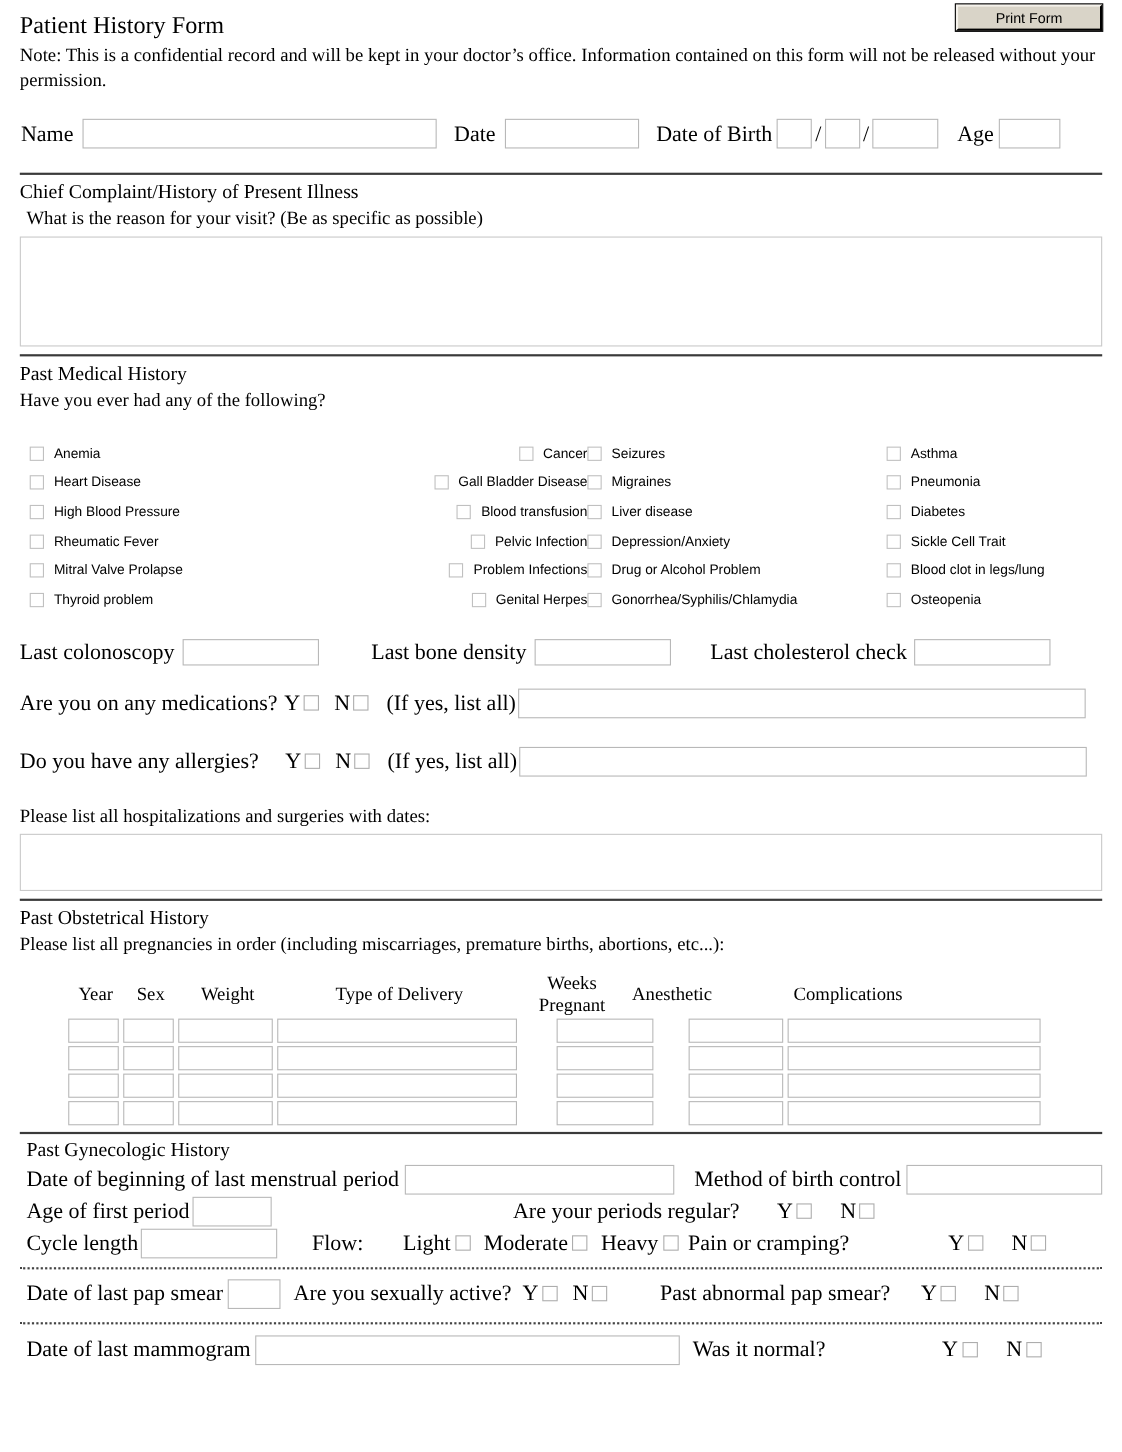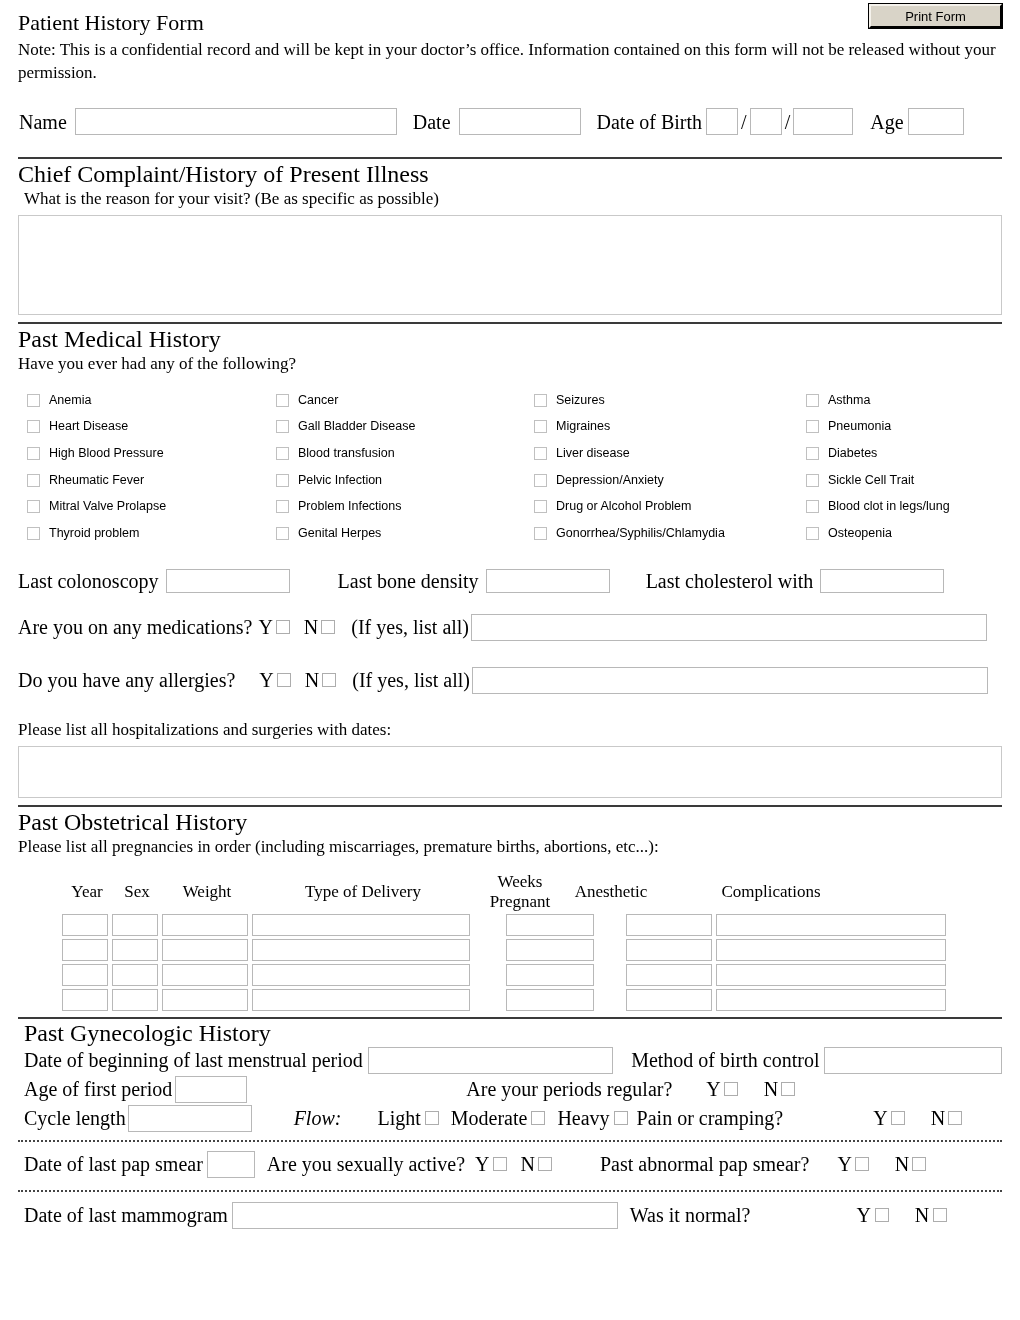--- a/index.html
+++ b/index.html
@@ -9,21 +9,21 @@
     background:#ffffff;
     font-family:"Liberation Serif", serif;
     color:#000;
     position:relative;
     overflow:hidden;
   }
   .page { position:relative; width:1020px; height:1320px; padding:0 18px; }
 
   
   .h1 { font-size:22px; line-height:26px; }
-  .h2 { font-size:24px; line-height:25px; }
+  .h2 { font-size:18px; line-height:25px; }
   .note { font-size:17px; line-height:23px; }
   .lbl { font-size:20px; line-height:20px; white-space:nowrap; }
   .sans { font-family:"Liberation Sans", sans-serif; font-size:12.5px; line-height:15px; }
 
   
   .rule { border:0; border-top:2px solid #3a3a3a; margin:0; width:100%; }
   .rule-dot { border:0; border-top:2px dotted #444; margin:0; width:100%; }
 
   
   .fld {
@@ -51,24 +51,24 @@
     font-family:"Liberation Sans", sans-serif;
     font-size:13px; color:#000; cursor:pointer;
     display:flex; align-items:center; justify-content:center;
     padding:0;
   }
 
   
   .row { display:flex; align-items:center; }
 
   
-  .cbgrid { display:flex; width:100%; margin-top:12px; }
+  .cbgrid { display:flex; width:100%; margin-top:24px; }
   .cbcol { display:flex; flex-direction:column; }
   .cbcol.c1 { width:258px; padding-left:9px; }
-  .cbcol.c2 { width:258px; }
+  .cbcol.c2 { width:258px;align-items:flex-end; }
   .cbcol.c3 { width:272px; }
   .cbcol.c4 { width:auto;justify-content:flex-end; }
   .cbitem { display:flex; align-items:center; height:26.6px; }
   .cbitem .box { margin-right:9px; flex:0 0 auto; }
 
   
   .obhead { display:flex; font-size:17px; line-height:20px; padding-left:44px;align-items:center; }
   .obrow  { display:flex; padding-left:44px; margin-bottom:3px; }
   .obrow .fld { height:22px; margin-right:4px; }
   .w-year { width:46px; } .w-sex { width:46px; } .w-weight { width:86px; }
@@ -221,21 +221,21 @@
           <span class="sans">Osteopenia</span>
         </div>
     </div>
   </div>
 
   <div class="row" style="margin-top:22px;">
     <span class="lbl">Last colonoscopy</span>
     <span class="fld" style="width:124px; margin-left:7px;"></span>
     <span class="lbl" style="margin-left:48px;">Last bone density</span>
     <span class="fld" style="width:124px; margin-left:7px;"></span>
-    <span class="lbl" style="margin-left:36px;">Last cholesterol with</span>
+    <span class="lbl" style="margin-left:36px;">Last cholesterol check</span>
     <span class="fld" style="width:124px; margin-left:7px;"></span>
   </div>
 
   <div class="row" style="margin-top:21px;">
     <span class="lbl">Are you on any medications?</span>
     <span class="lbl" style="margin-left:6px;">Y</span>
     <span class="box sq" style="margin-left:3px;"></span>
     <span class="lbl" style="margin-left:14px;">N</span>
     <span class="box sq" style="margin-left:3px;"></span>
     <span class="lbl" style="margin-left:16px;">(If yes, list all)</span>
@@ -322,21 +322,21 @@
     <span class="lbl" style="margin-left:219px;">Are your periods regular?</span>
     <span class="lbl" style="margin-left:34px;">Y</span>
     <span class="box sq" style="margin-left:3px;"></span>
     <span class="lbl" style="margin-left:26px;">N</span>
     <span class="box sq" style="margin-left:3px;"></span>
   </div>
 
   <div class="row" style="padding-left:6px; margin-top:2px;">
     <span class="lbl">Cycle length</span>
     <span class="fld tall" style="width:124px; margin-left:2px;"></span>
-    <span class="lbl" style="margin-left:42px;font-style:italic;">Flow:</span>
+    <span class="lbl" style="margin-left:32px;">Flow:</span>
     <span class="lbl" style="margin-left:36px;">Light</span>
     <span class="box sq" style="margin-left:4px;"></span>
     <span class="lbl" style="margin-left:12px;">Moderate</span>
     <span class="box sq" style="margin-left:4px;"></span>
     <span class="lbl" style="margin-left:12px;">Heavy</span>
     <span class="box sq" style="margin-left:4px;"></span>
     <span class="lbl" style="margin-left:9px;">Pain or cramping?</span>
     <span class="lbl" style="margin-left:90px;">Y</span>
     <span class="box sq" style="margin-left:3px;"></span>
     <span class="lbl" style="margin-left:26px;">N</span>

